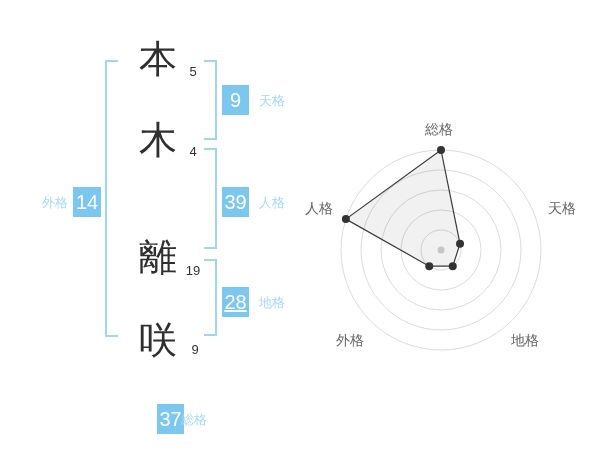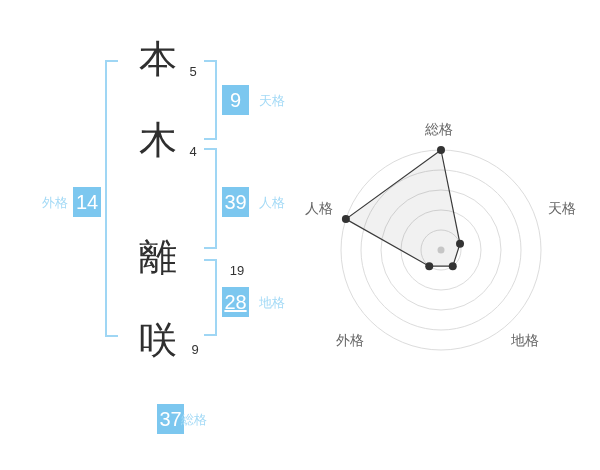--- a/index.html
+++ b/index.html
@@ -44,21 +44,21 @@
 
 <div class="stage">
 
   <div class="abs kanji" style="left:136px;top:40px;">本</div>
   <div class="abs kanji" style="left:136px;top:121px;">木</div>
   <div class="abs kanji" style="left:136px;top:238px;">離</div>
   <div class="abs kanji" style="left:136px;top:321px;">咲</div>
 
   <div class="abs strokes" style="left:184px;top:65px;">5</div>
   <div class="abs strokes" style="left:184px;top:145px;">4</div>
-  <div class="abs strokes" style="left:184px;top:264px;margin-left:44px;">19</div>
+  <div class="abs strokes" style="left:184px;top:264px;">19</div>
   <div class="abs strokes" style="left:186px;top:343px;">9</div>
 
   <div class="abs bracket bracket-left" style="left:105px;top:60px;width:13px;height:277px;"></div>
   <div class="abs bracket bracket-right" style="left:204px;top:60px;width:13px;height:80px;"></div>
   <div class="abs bracket bracket-right" style="left:204px;top:148px;width:13px;height:101px;"></div>
   <div class="abs bracket bracket-right" style="left:204px;top:259px;width:13px;height:77px;"></div>
 
   <div class="abs kaku-box" style="left:222px;top:85px;">9</div>
   <div class="abs kaku-label" style="left:259px;top:94px;">天格</div>
 

